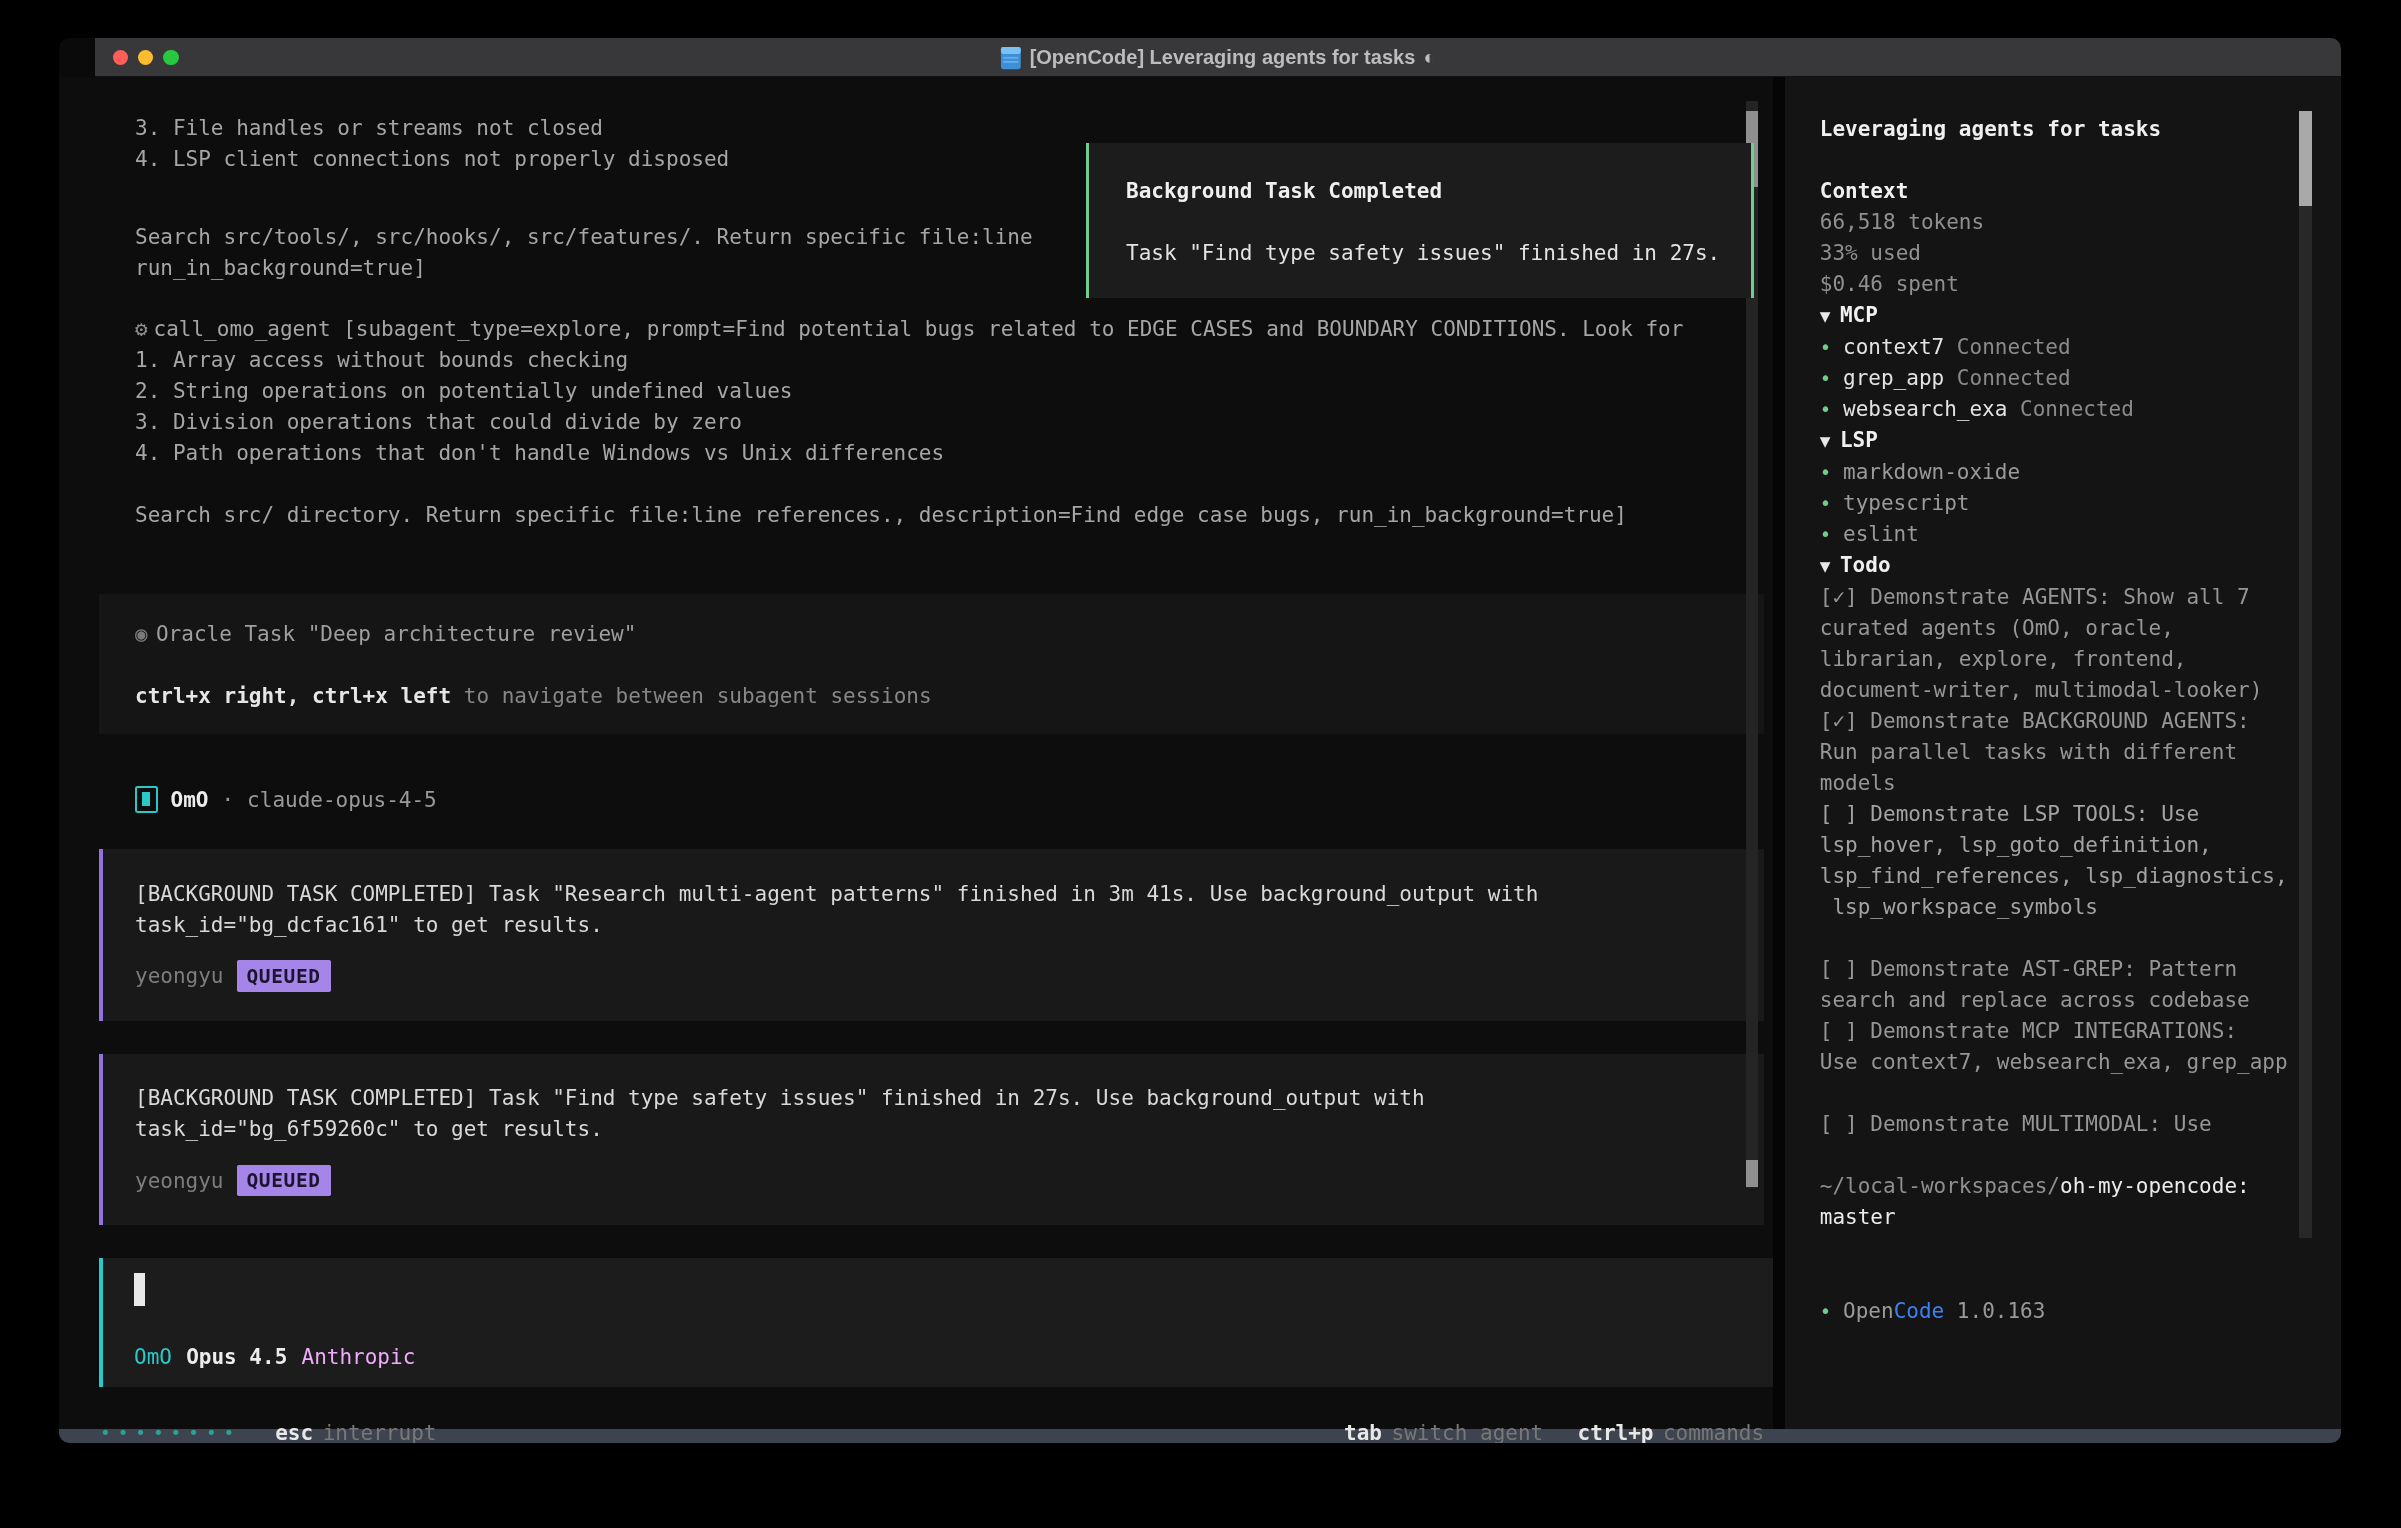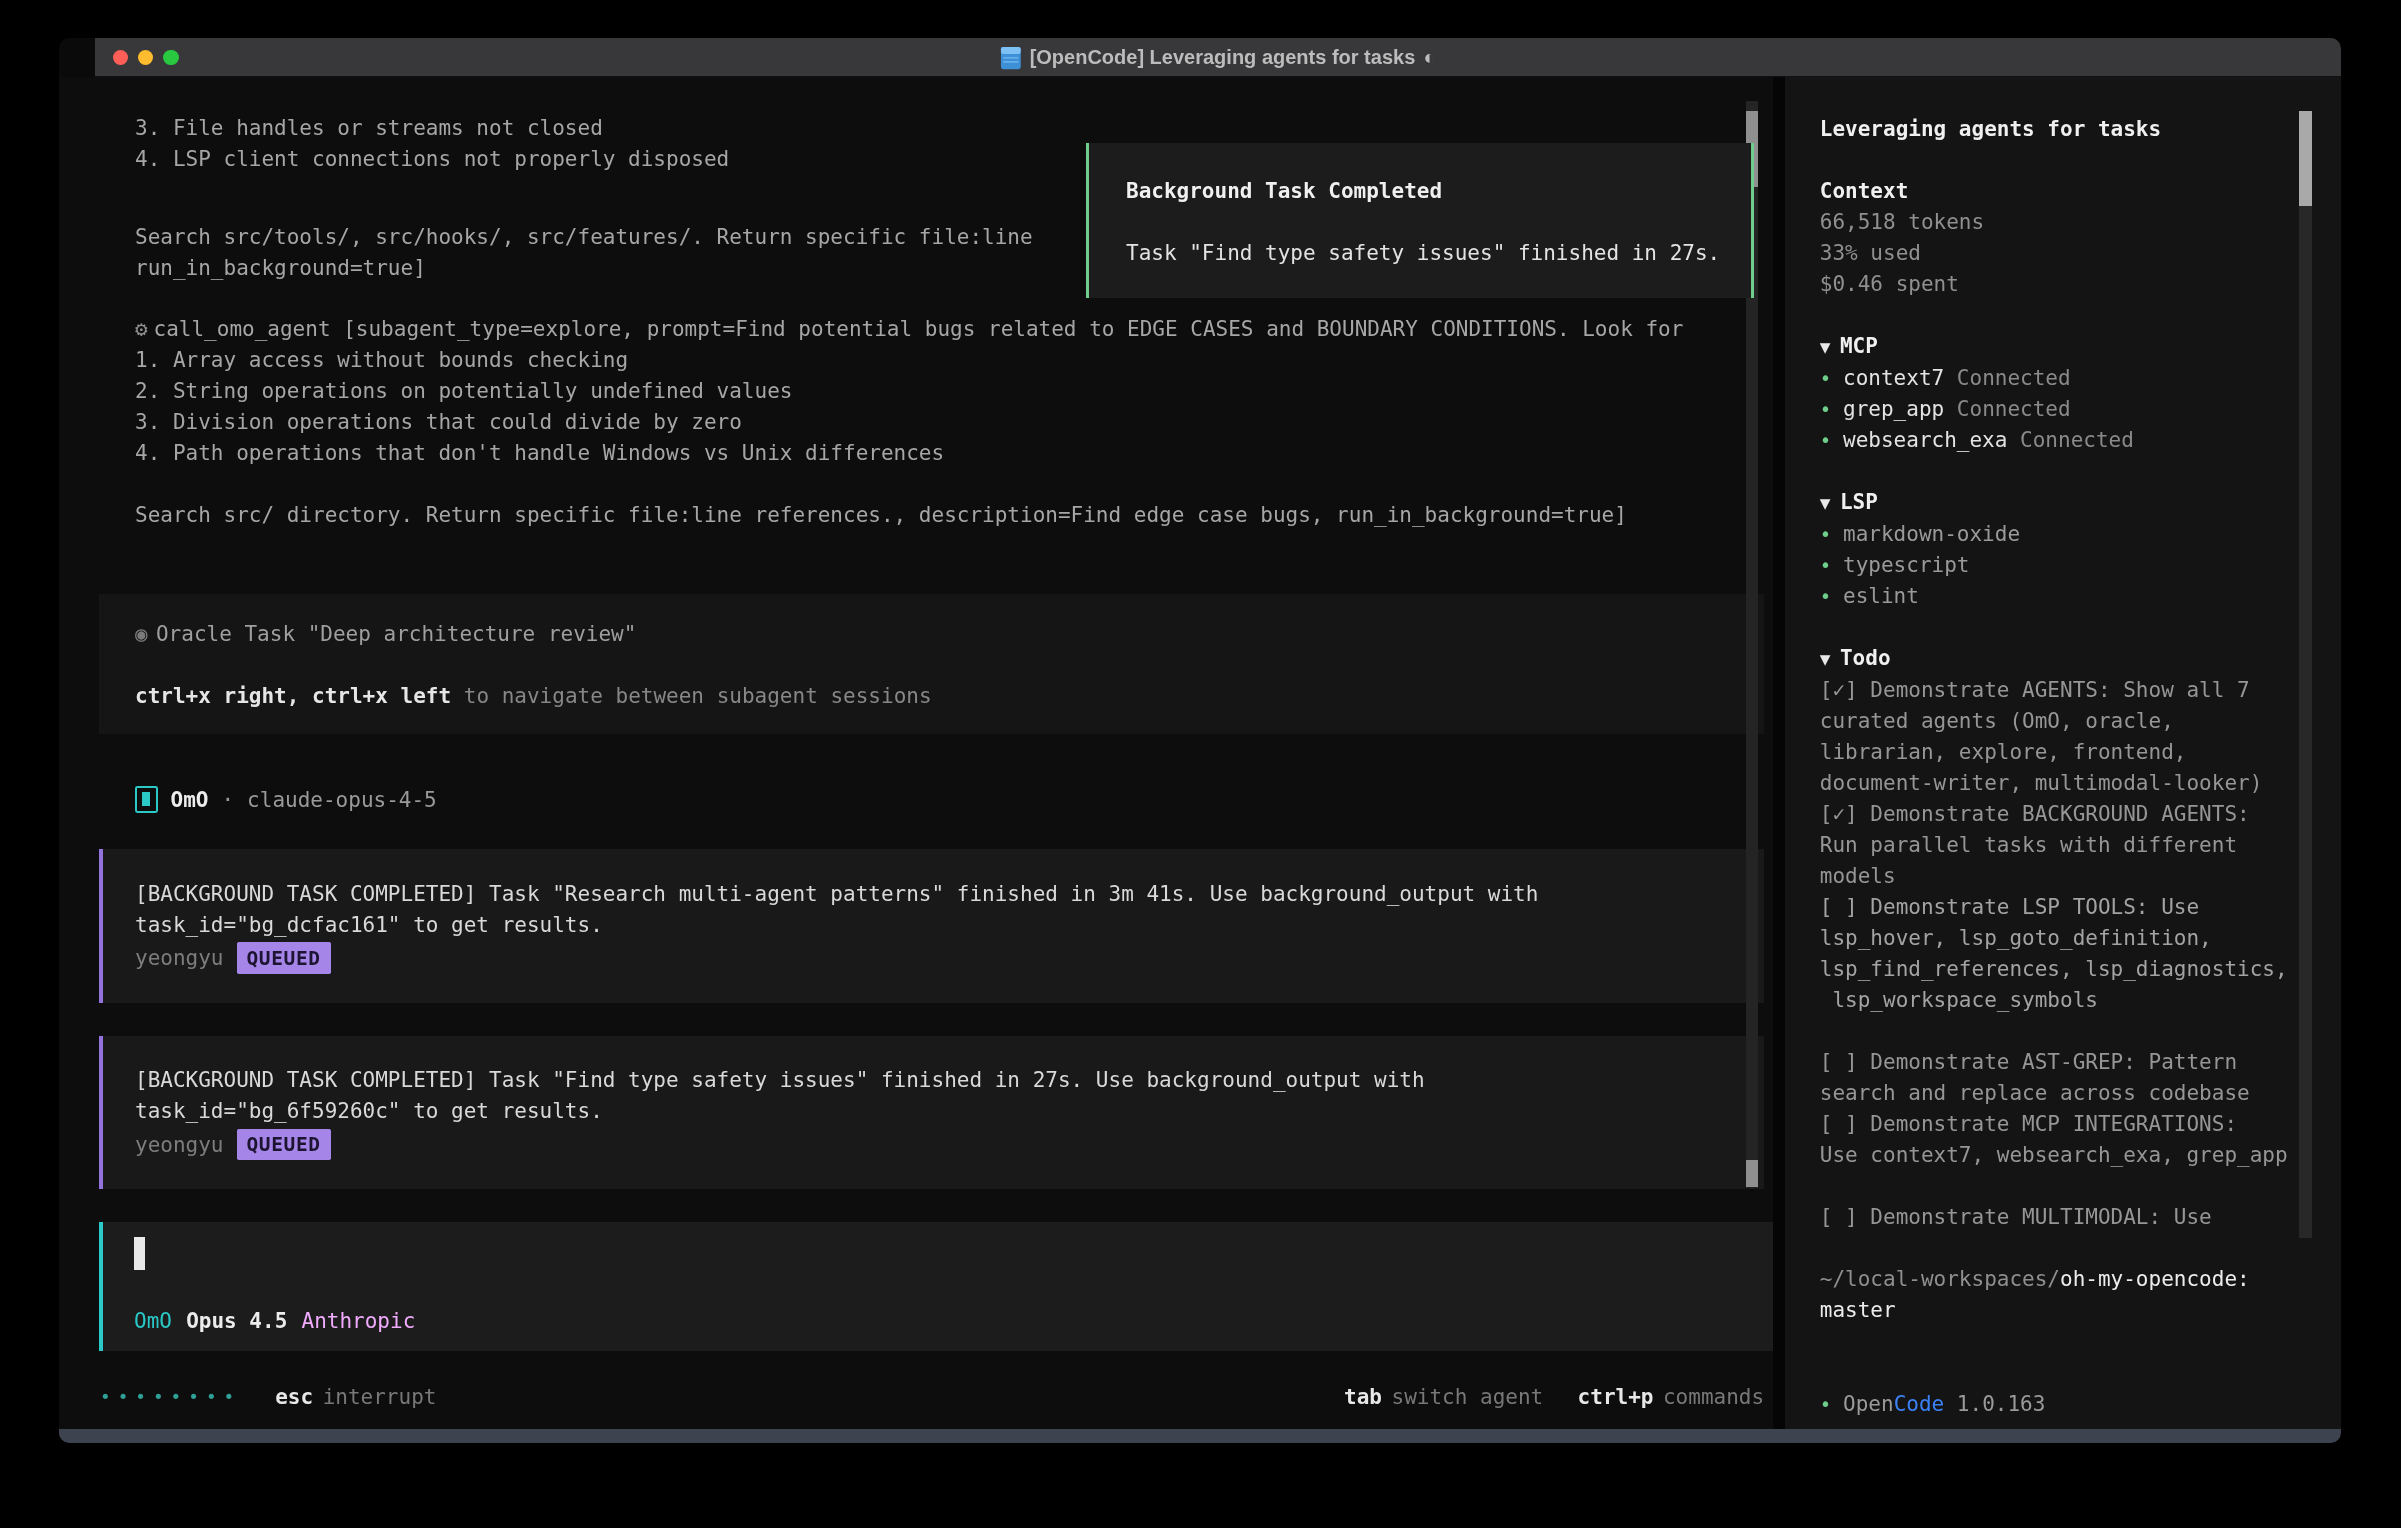--- a/index.html
+++ b/index.html
@@ -47,21 +47,21 @@
   .agent-header{ margin-top:50px; padding-left:76px; height:31px; display:flex; align-items:center; gap:13px;
     font-size:21px; }
   .omo-glyph{ width:22.5px; height:27px; border:2.4px solid #2bc8c8; border-radius:2.4px; position:relative; }
   .omo-glyph .inner{ position:absolute; left:4.7px; top:4.1px; width:8.3px; height:14px; background:#2bc8c8; }
   .agent-name{ color:#ededed; font-weight:bold; }
   .agent-sep,.agent-model{ color:#9a9a9a; }
 
   .task-block{ background:#191919; border-left:4.1px solid #9272dd; padding:29.5px 0 28px 0; }
   .task-block.first{ margin-top:34px; } .task-block.second{ margin-top:33px; }
   .task-block .line{ color:#d9d9d9; padding-left:32px; }
-  .badge-row{ display:flex; align-items:center; gap:13px; padding-left:32px; margin-top:1px; height:33px; }
+  .badge-row{ display:flex; align-items:center; gap:13px; padding-left:32px; margin-top:19px; height:33px; }
   .user-name{ color:#7d7d7d; font-size:21px; }
   .queued-badge{ background:#a585e8; color:#1c1430; font-weight:bold; font-size:19.5px;
     padding:4.1px 10px; border-radius:1.8px; letter-spacing:0.6px; }
 
   .input-box{ margin-top:32.5px; margin-left:40px; width:1674px; background:#1c1c1c;
     border-left:4.1px solid #2bc8c8; padding:15.4px 0 14px 0; }
   .cursor-row{ height:35px; padding-left:31px; }
   .block-cursor{ width:10.6px; height:33px; background:#e9e9e9; }
   .input-footer{ margin-top:34px; padding-left:31px; height:31px; display:flex; align-items:center; gap:22.5px;
     font-size:21px; }
@@ -85,21 +85,21 @@
   .notification{ position:absolute; left:1027px; top:66px; width:668px; height:155px; background:#1c1c1c;
     border-left:3px solid #6fce8b; border-right:3px solid #6fce8b; padding:33px 0 0 37px; z-index:5; }
   .notif-title{ font-size:21px; line-height:31px; color:#f0f0f0; font-weight:bold; white-space:pre; }
   .notif-body{ font-size:21px; line-height:31px; color:#e3e3e3; margin-top:31px; white-space:pre; }
 
   
   .side-gap{ width:11.8px; background:#050505; }
   .sidebar{ position:relative; flex:1; background:#141414; padding:37px 0 0 35px; }
   .s-line{ min-height:31px; line-height:31px; font-size:21px; white-space:pre; }
   .s-title{ color:#f0f0f0; font-weight:bold; }
-  .s-head{ color:#f0f0f0; font-weight:bold; margin-top:31px; }
+  .s-head{ color:#f0f0f0; font-weight:bold; }
   .s-head .tri{ color:#e8e8e8; font-size:17.7px; margin-right:9.5px; }
   .s-dim{ color:#909090; }
   .bullet{ color:#6fcf8a; margin-right:11.8px; font-size:19px; }
   .mcp-name{ color:#e3e3e3; }
   .mcp-status{ color:#8a8a8a; }
   .lsp-name{ color:#9a9a9a; }
   .todo-line{ color:#969696; }
   .todo-active{ color:#a3a3a3; }
   .gap53{ height:31px; }
   .gap106{ height:63px; }

